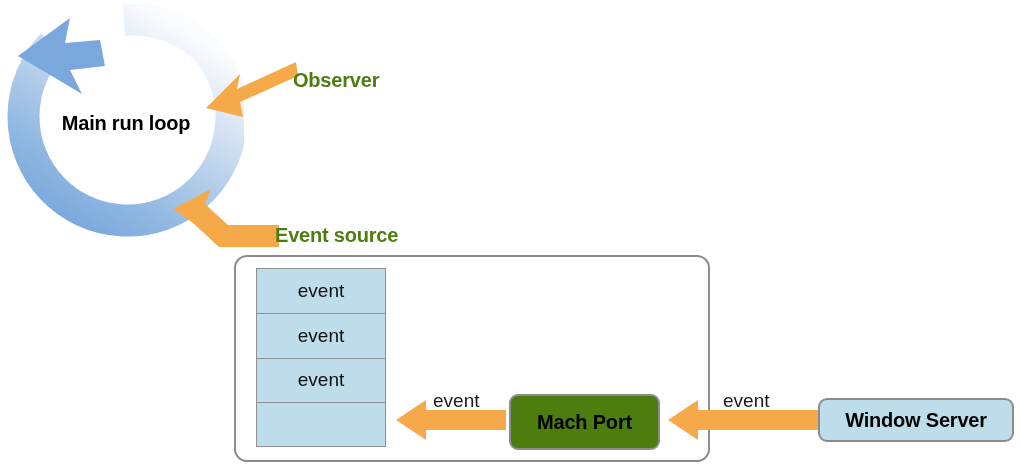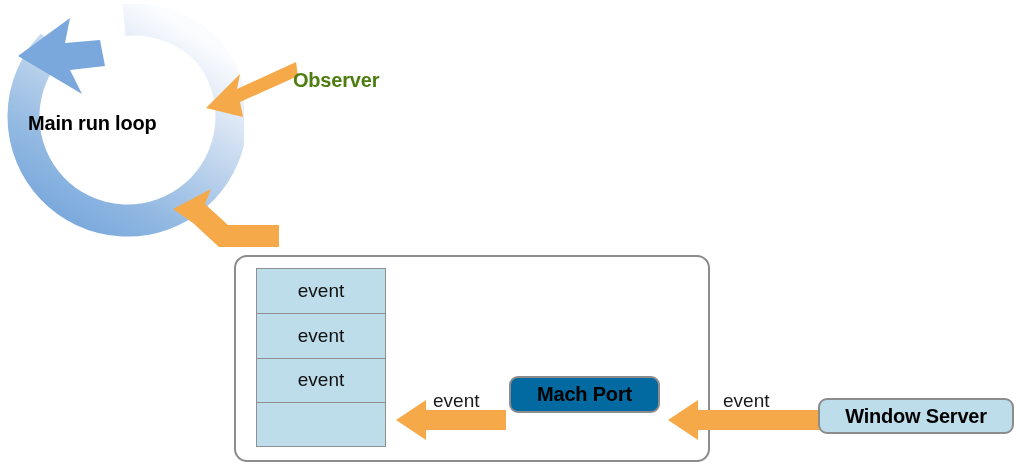--- a/index.html
+++ b/index.html
@@ -28,21 +28,21 @@
     width: 240px;
     height: 240px;
   }
   #ring-svg { display: block; }
 
   .ring-label {
     position: absolute;
     left: 24px;
     top: 108px;
     width: 196px;
-    text-align: left;
+    text-align: center;
     font-size: 20px;
     font-weight: bold;
     color: #000000;
     letter-spacing: -0.2px;
     white-space: nowrap;
   }
 
   
   .bold-label {
     position: absolute;
@@ -122,30 +122,30 @@
     align-items: center;
     justify-content: center;
     font-size: 20px;
     font-weight: bold;
     color: #000000;
     white-space: nowrap;
     letter-spacing: -0.2px;
   }
   #mach-port-box {
     left: 509px;
-    top: 376px;
+    top: 394px;
     width: 151px;
-    height: 37px;
-    background: #0369a1;
+    height: 56px;
+    background: #4d7c0f;
   }
   #window-server-box {
     left: 818px;
     top: 398px;
     width: 196px;
-    height: 36px;
+    height: 44px;
     background: #bcdde9;
   }
 </style>
 </head>
 <body>
 
 <div id="stage">
 
   <div id="ring-wrap">
     <svg id="ring-svg" width="240" height="240" viewBox="0 0 240 240">
@@ -170,20 +170,21 @@
   </div>
 
   <svg class="arrow-svg" id="arrow-observer" width="92" height="56" viewBox="0 0 92 56">
     <polygon points="0,46 34,12 31,27 90,0 92,14 34,40 37,55" fill="#f5a948"></polygon>
   </svg>
   <div class="bold-label" id="observer-label">Observer</div>
 
   <svg class="arrow-svg" id="arrow-eventsource" width="108" height="62" viewBox="0 0 108 62">
     <polygon points="2,22 40,2 34,17 57,38 108,38 108,60 48,60 22,36" fill="#f5a948"></polygon>
   </svg>
+  <div class="bold-label" id="eventsource-label">Event source</div>
 
   <div id="queue-container"></div>
 
   <div id="event-stack">
     <div class="event-cell">event</div>
     <div class="event-cell">event</div>
     <div class="event-cell">event</div>
     <div class="event-cell"></div>
   </div>
 

